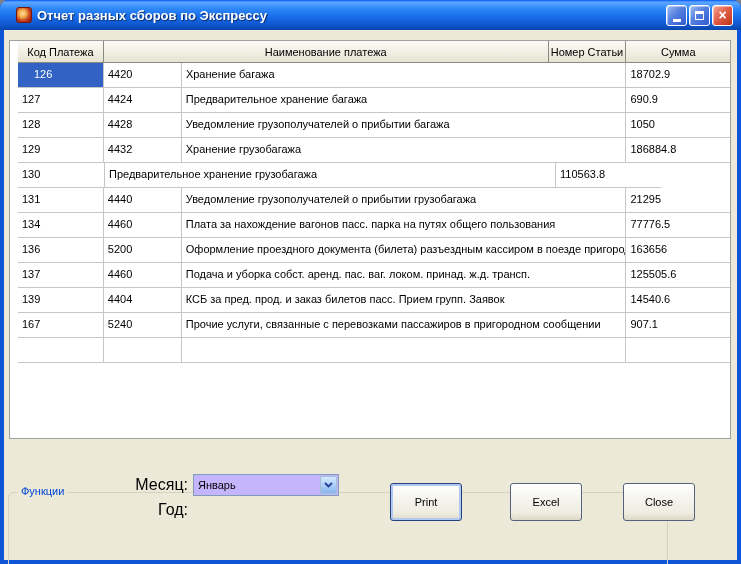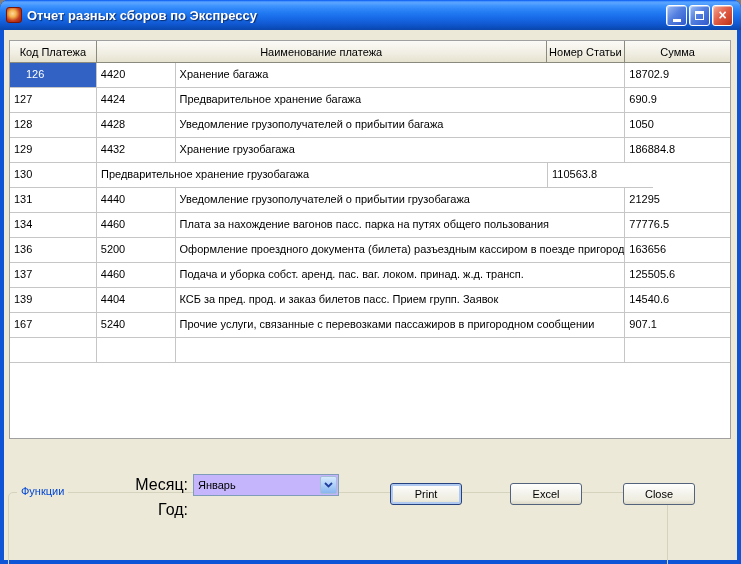--- a/index.html
+++ b/index.html
@@ -14,21 +14,21 @@
     overflow: hidden;
   }
 
   
   .titlebar {
     position: absolute; top:0; left:0; right:0; height:30px;
     background: linear-gradient(180deg,
       #0050EE 0%, #3D8DFE 4%, #5DA6FF 9%, #4296FF 18%, #2E86F8 30%,
       #1F77F0 46%, #1768E4 62%, #115AD4 78%, #0D4FC0 90%, #0A46AC 100%);
     display: flex; align-items: center;
-    padding: 0 8px 0 6px;
+    padding: 0 8px 0 16px;
     border-radius: 8px 8px 0 0;
   }
   .app-icon {
     width:16px; height:16px; margin-right:5px; flex:0 0 auto;
     border-radius:3px;
     background: radial-gradient(circle at 40% 40%, #FFD9A0 0%, #F3B04A 30%, #C23B1F 62%, #8E1A0C 100%);
     border:1px solid #7A1608;
   }
   .title-text {
     color:#fff; font-weight:bold; font-size:13px;
@@ -73,21 +73,21 @@
     white-space:nowrap; overflow:hidden;
   }
   .tr { display:flex; height:25px; }
   .td {
     border-right:1px solid #C6C6C6;
     border-bottom:1px solid #C6C6C6;
     font-size:11px; color:#000;
     padding:5px 0 0 4px;
     white-space:nowrap; overflow:hidden;
   }
-  .c1 { width:87px; }
+  .c1 { width:87px;margin-left:8px; }
   .c2 { width:79px; }
   .c3 { width:451px; }
   .c4 { width:105px; border-right:none; }
   .td.selected { background:#3162C4; color:#fff;padding-left:16px; }
 
   
   .groupbox {
     position:absolute; left:4px; top:418px; width:660px; height:97px;
     border:1px solid #D5D2BE; border-radius:5px;margin-top:44px;
   }
@@ -115,21 +115,21 @@
     display:flex; align-items:center; justify-content:center;
   }
   .combo-arrow svg { display:block; }
   .year-input {
     position:absolute; left:189px; top:470px; width:146px; height:21px;
     background:#fff; border:1px solid #7F9DB9;
     font-size:11px; padding-left:4px;
     font-family:"Liberation Sans", sans-serif;
   }
   .btn {
-    position:absolute; top:453px; width:72px; height:22px;
+    position:absolute; top:453px; width:72px; height:38px;
     border:1px solid #54637C; border-radius:3px;
     background: linear-gradient(180deg,#FFFFFF 0%,#F4F3EC 45%,#EFEDE0 80%,#DDD9C8 100%);
     font-size:11px; color:#000;
     font-family:"Liberation Sans", sans-serif;
     display:flex; align-items:center; justify-content:center;
     cursor:default;
   }
   .btn.focused {
     border:1px solid #26427E;
     box-shadow: inset 0 0 0 2px #AFC9F0;

